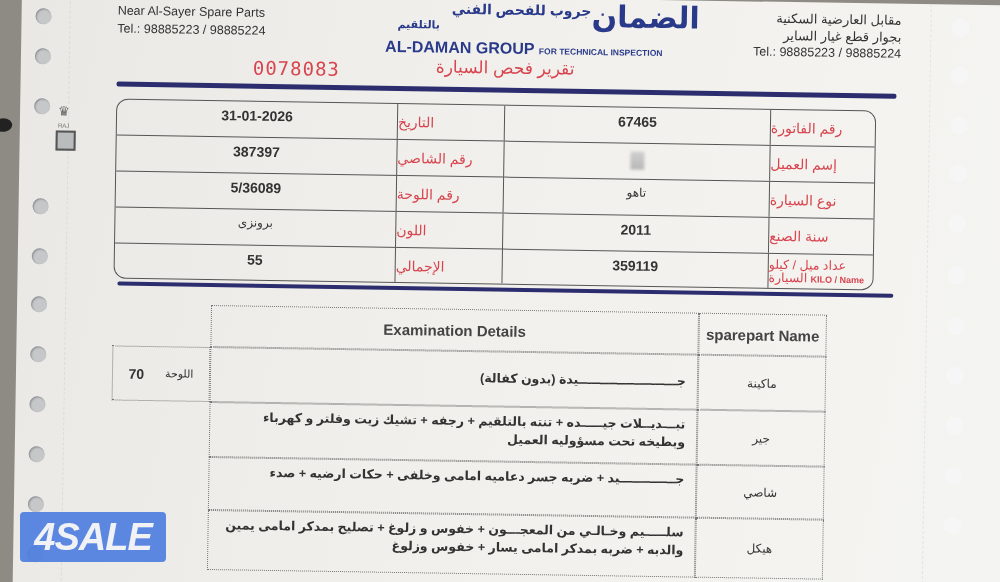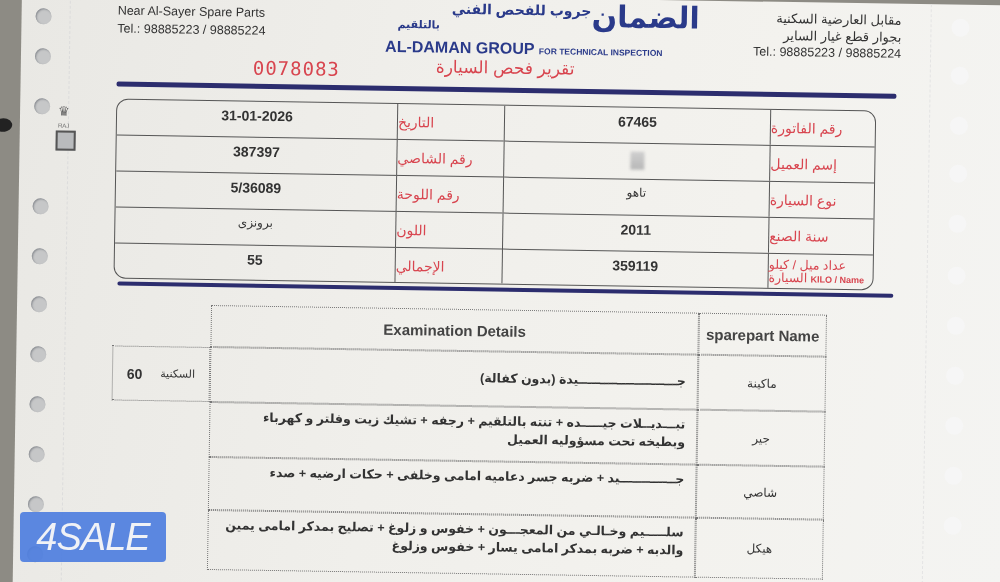--- a/index.html
+++ b/index.html
@@ -96,21 +96,21 @@
   }
 
   .wm-crown { position: absolute; left: 38px; top: 115px; font-size: 13px; color: #666; line-height: 12px; text-align: center; }
   .wm-seal { position: absolute; left: 36px; top: 140px; width: 20px; height: 20px; border: 2px solid #555; background: #b9bbbd; }
   .edge-logo { position: absolute; left: -6px; top: 118px; width: 18px; height: 14px; background: #222; border-radius: 40% 60% 40% 60%; transform: rotate(-20deg); }
 
   .watermark-badge {
     position: absolute; left: 20px; top: 512px; width: 146px; height: 50px;
     background: #4f7fe0; border-radius: 4px;
     display: flex; align-items: center; justify-content: center;
-    color: #f1f3f8; font-size: 38px; font-weight: normal; font-style: italic;
+    color: #f1f3f8; font-size: 38px; font-weight: bold; font-style: italic;
     letter-spacing: -1px; opacity: 0.92;
   }
 </style>
 </head>
 <body>
 
 <div class="paper">
   <div class="tear-line"></div>
   <div class="tear-line-r"></div>
   <div class="perf-left">
@@ -225,22 +225,22 @@
   <div class="rule" style="left:100px; top:290px; width:776px; height:4px;"></div>
 
   <div class="exam-table">
     <div class="dot-box" style="left:98px; top:0; width:488px; height:42px;"></div>
     <div class="dot-box" style="left:586px; top:0; width:128px; height:42px;"></div>
     <div class="exam-head-main">Examination Details</div>
     <div class="exam-head-spare">sparepart Name</div>
 
     <div class="dot-box" style="left:0; top:42px; width:98px; height:55px;"></div>
     <div class="ratio-cell">
-      <span class="ratio-val">60</span>
-      <span class="ratio-label">السكنية</span>
+      <span class="ratio-val">70</span>
+      <span class="ratio-label">اللوحة</span>
     </div>
     <div class="dot-box" style="left:98px; top:42px; width:488px; height:55px;"></div>
     <div class="dot-box" style="left:586px; top:42px; width:128px; height:55px;"></div>
     <div class="exam-desc" style="top:42px; height:55px; padding-top:18px;">جـــــــــــــــــــــــيدة (بدون كفالة)</div>
     <div class="exam-part" style="top:42px; height:55px;">ماكينة</div>
 
     <div class="dot-box" style="left:98px; top:97px; width:488px; height:55px;"></div>
     <div class="dot-box" style="left:586px; top:97px; width:128px; height:55px;"></div>
     <div class="exam-desc" style="top:97px; height:55px;">تبـــديــلات جيـــــده + تنته بالتلقيم + رجفه + تشيك زيت وفلتر و كهرباء وبطيخه تحت مسؤوليه العميل</div>
     <div class="exam-part" style="top:97px; height:55px;">جير</div>

